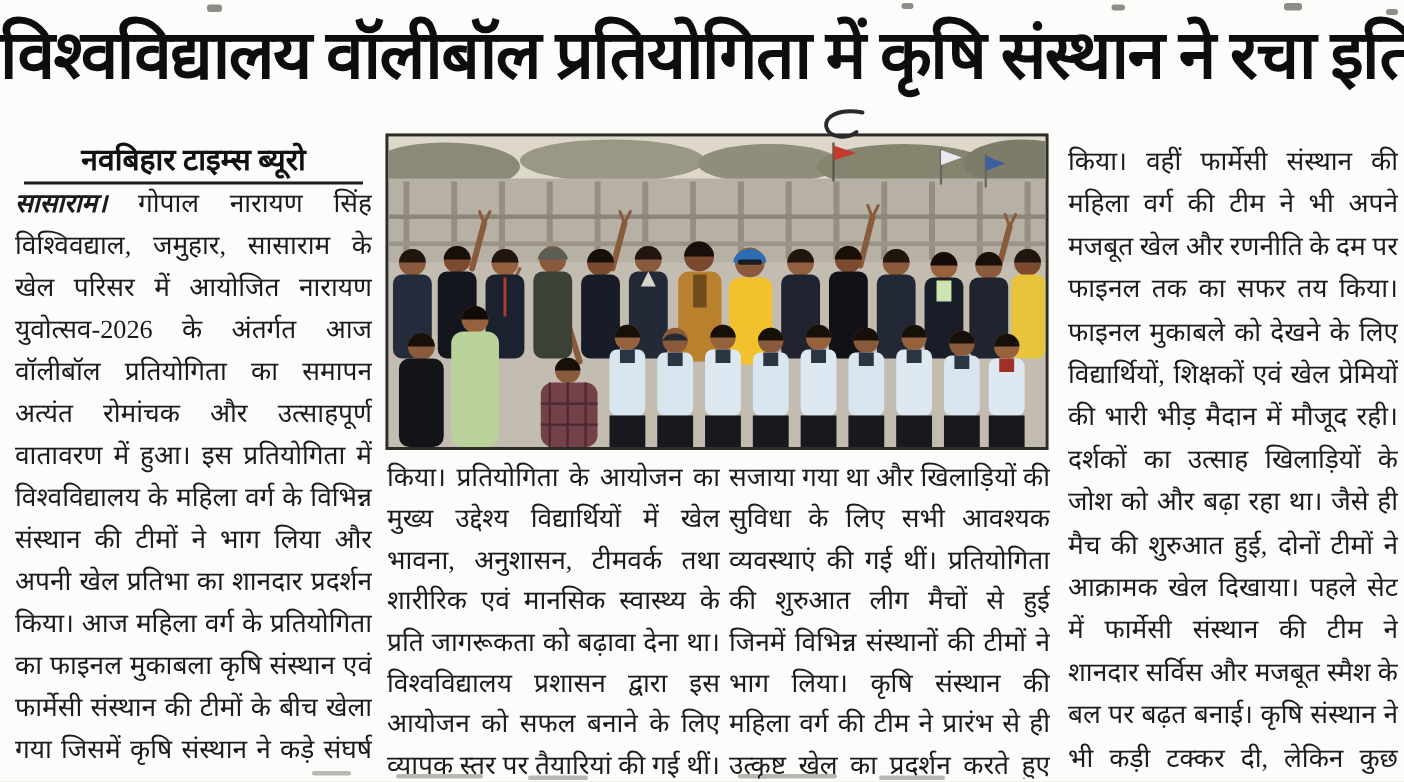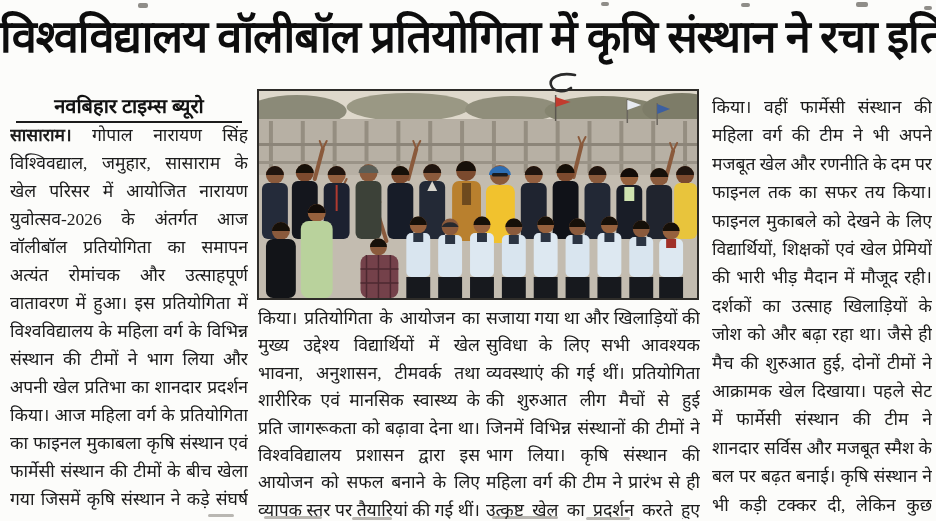--- a/index.html
+++ b/index.html
@@ -31,21 +31,21 @@
     font-size:17.5px;line-height:28px;
     text-align:justify;
     overflow:hidden;
     color:#1b1b1b;
   }
   .col p{margin:0;}
   .col1{left:10px;top:121px;width:238px;height:396px;}
   .col2{left:258px;top:305px;width:222px;height:214px;line-height:27.4px;}
   .col3{left:486px;top:305px;width:214px;height:214px;line-height:27.4px;}
   .col4{left:712px;top:93px;width:220px;height:426px;line-height:28.4px;}
-  .dateline{font-weight:700;}
+  .dateline{font-weight:700;font-style:italic;}
   .photo{
     position:absolute;left:257px;top:89px;width:442px;height:211px;
     border:2px solid #2e2c29;box-sizing:border-box;
     background:#cdc6ba;
   }
   .photo svg{display:block;width:100%;height:100%;}
   .pen-curl{
     position:absolute;left:545px;top:72px;width:34px;height:24px;
   }
   .artifact{position:absolute;background:#b9b7b2;border-radius:2px;}

